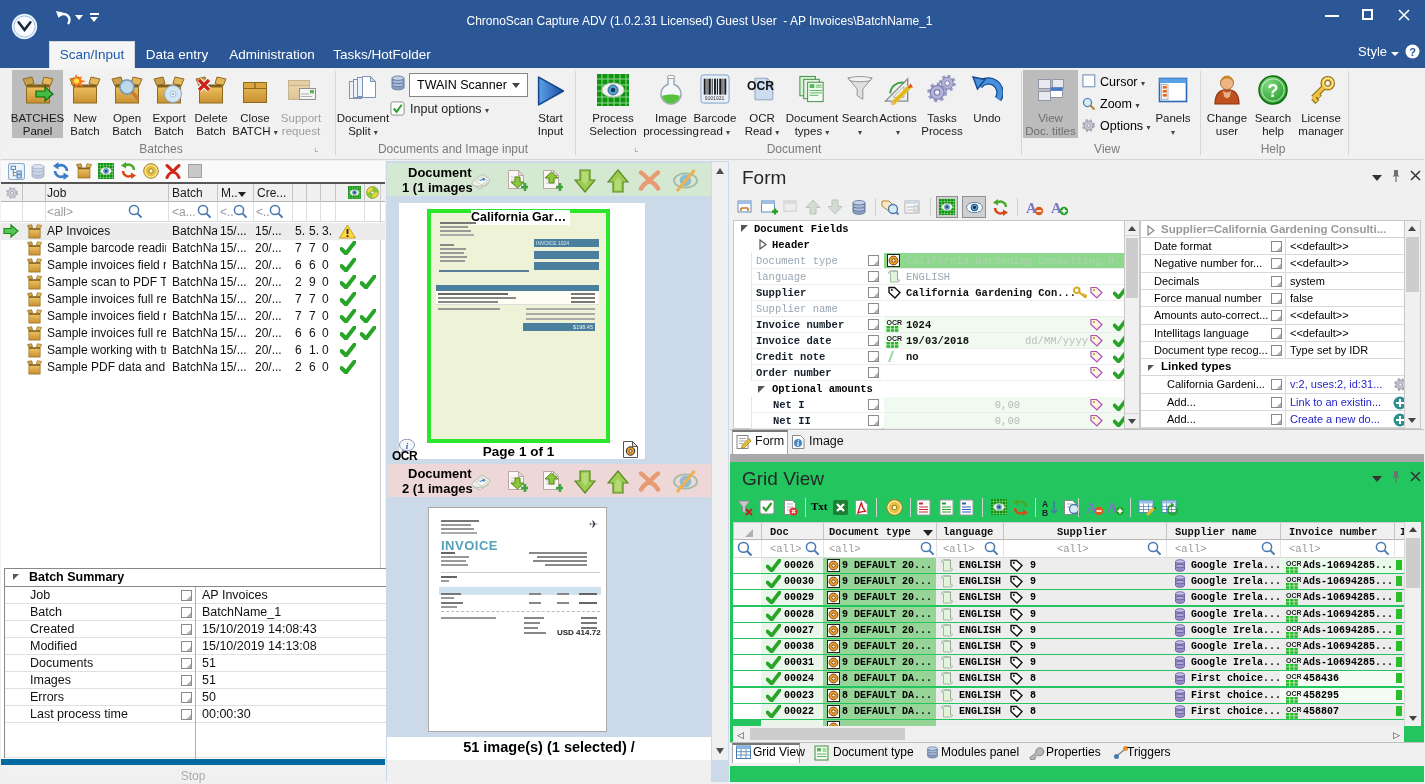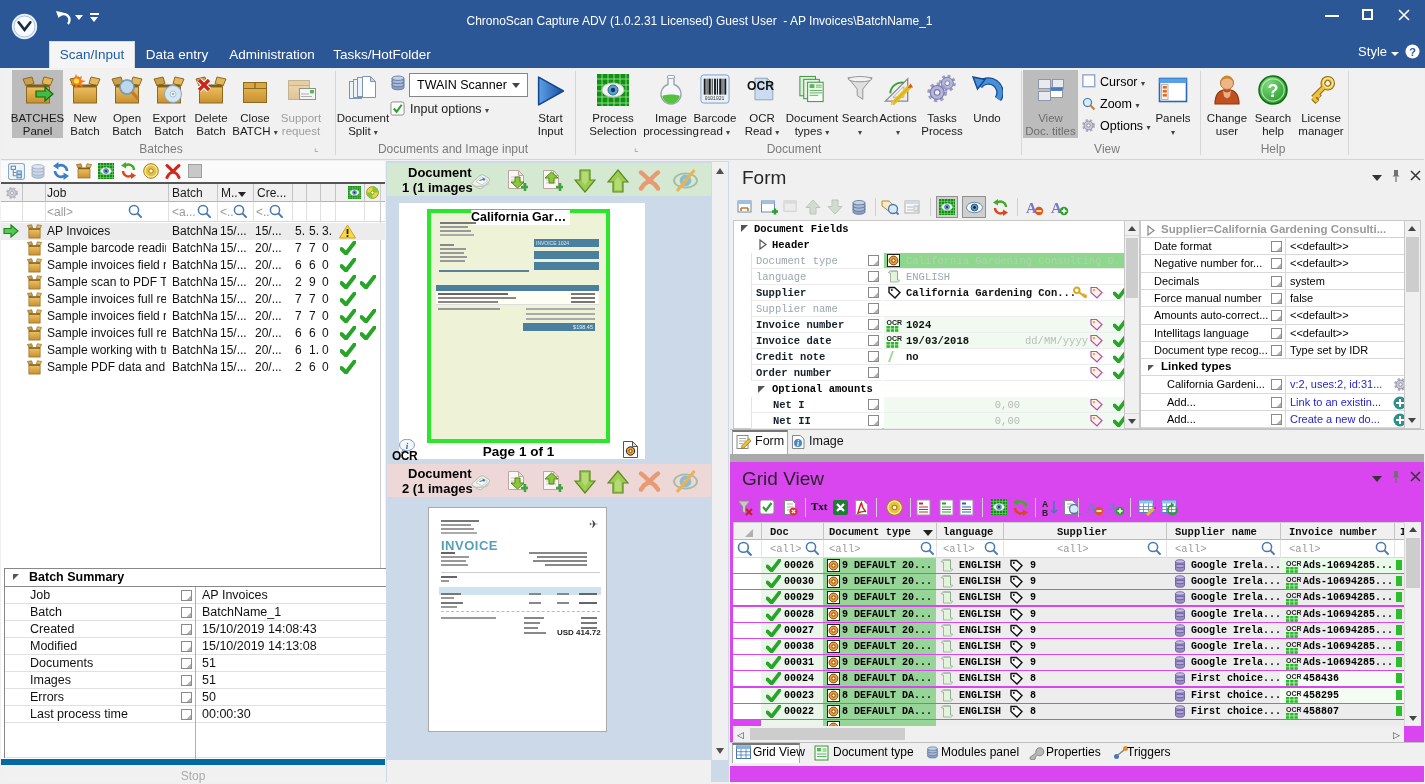--- a/index.html
+++ b/index.html
@@ -1189,20 +1189,23 @@
         <div class="abs" style="left:152px;top:109px;width:16px;height:1.5px;background:#777"></div>
         <div class="abs" style="left:95px;top:114px;width:16px;height:1.5px;background:#888"></div>
         <div class="abs" style="left:152px;top:114px;width:16px;height:1.5px;background:#777"></div>
         <div class="abs" style="left:95px;top:119px;width:14px;height:1.5px;background:#888"></div>
         <div class="abs" style="left:152px;top:119px;width:16px;height:1.5px;background:#777"></div>
         <div class="abs" style="left:95px;top:124px;width:22px;height:1.5px;background:#888"></div>
         <div class="abs" style="left:128px;top:120px;font-size:8px;font-weight:bold;color:#222;white-space:nowrap">USD 414.72</div>
       </div>
     </div>
 
+    <div class="abs" style="left:1px;top:576px;width:324px;height:23px;background:#fff">
+      <div style="text-align:center;font-size:14.5px;font-weight:bold;margin-top:2px">51 image(s) (1 selected) /</div>
+    </div>
     <div class="abs" style="left:1px;top:599px;width:324px;height:22px;background:#f0f0f0"></div>
 
     <div class="abs" style="left:325px;top:1px;width:17px;height:598px;background:#f0f0f0;border-left:1px solid #d8d8d8">
       <div class="abs" style="left:4px;top:6px;width:0;height:0;border-left:4.5px solid transparent;border-right:4.5px solid transparent;border-bottom:6px solid #505050"></div>
       <div class="abs" style="left:4px;bottom:6px;width:0;height:0;border-left:4.5px solid transparent;border-right:4.5px solid transparent;border-top:6px solid #505050"></div>
     </div>
   </div>
   <div id="rightpanel">
     <div class="abs" style="left:12px;top:6px;font-size:19px;color:#262626">Form</div>
     <div class="abs" style="left:642px;top:14px;width:0;height:0;border-left:5px solid transparent;border-right:5px solid transparent;border-top:6px solid #333"></div>
@@ -1553,21 +1556,21 @@
       </svg>
       <div class="abs" style="left:25px;top:4px;font-size:12.5px;color:#111">Form</div>
       <svg class="ic abs" style="left:61px;top:4px" width="15" height="16">
         <use href="#i-outtab"></use>
       </svg>
       <div class="abs" style="left:79px;top:4px;font-size:12.5px;color:#111">Image</div>
     </div>
 
     <div class="abs" style="left:0;top:293px;width:694px;height:8px;background:#a9a9a9"></div>
 
-    <div class="abs" style="left:0;top:301px;width:694px;height:320px;background:#d946ef">
+    <div class="abs" style="left:0;top:301px;width:694px;height:320px;background:#22c55e">
       <div class="abs" style="left:12px;top:6px;font-size:19px;color:#262626">Grid View</div>
       <div class="abs" style="left:642px;top:14px;width:0;height:0;border-left:5px solid transparent;border-right:5px solid transparent;border-top:6px solid #333"></div>
       <svg class="ic abs" style="left:660px;top:8px" width="12" height="14">
         <use href="#i-pin"></use>
       </svg>
       <svg class="abs" style="left:680px;top:9px" width="11" height="11" viewBox="0 0 11 11">
         <path d="M1,1 L10,10 M10,1 L1,10" stroke="#333" stroke-width="1.5"></path>
       </svg>
       <div class="abs" style="left:0;top:34px;width:694px;height:26px">
         <svg class="ic abs" style="left:6px;top:3px" width="17" height="17">

